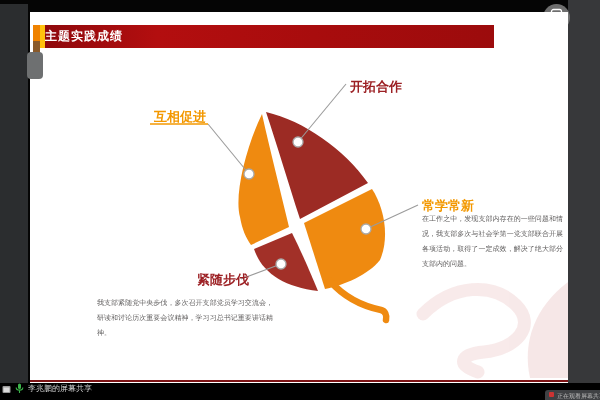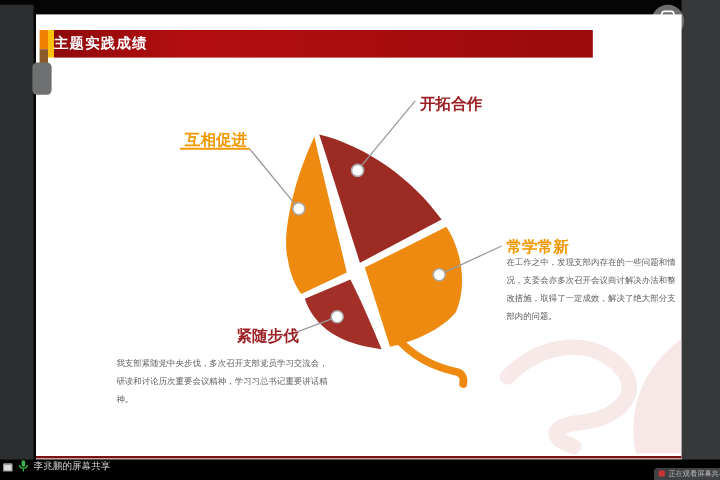--- a/index.html
+++ b/index.html
@@ -107,21 +107,21 @@
       <circle cx="336" cy="217" r="5"></circle>
       <circle cx="251" cy="252" r="5"></circle>
     </g>
   </svg>
 
   <div class="sec-label lab-orange" style="left:124px;top:96px;">互相促进</div>
 
   <div class="sec-label lab-red" style="left:320px;top:66px;">开拓合作</div>
 
   <div class="sec-label lab-orange" style="left:392px;top:185px;">常学常新</div>
-  <div class="para" style="left:392px;top:200px;width:141px;">在工作之中，发现支部内存在的一些问题和情况，支委会亦多次召开会议商讨解决办法和整改措施，取得了一定成效，解决了绝大部分支部内的问题。</div>
+  <div class="para" style="left:392px;top:200px;width:141px;">在工作之中，发现支部内存在的一些问题和情况，我支部多次与社会学第一党支部联合开展各项活动，取得了一定成效，解决了绝大部分支部内的问题。</div>
 
   <div class="sec-label lab-red" style="left:167px;top:259px;">紧随步伐</div>
   <div class="para" style="left:27px;top:284px;width:176px;margin-left:40px;">我支部紧随党中央步伐，多次召开支部党员学习交流会，研读和讨论历次重要会议精神，学习习总书记重要讲话精神。</div>
 
   <div class="slide-bottom-line"></div>
 </div>
 
 <div class="bottom-bar">
   <div class="share-banner">
     <span>

